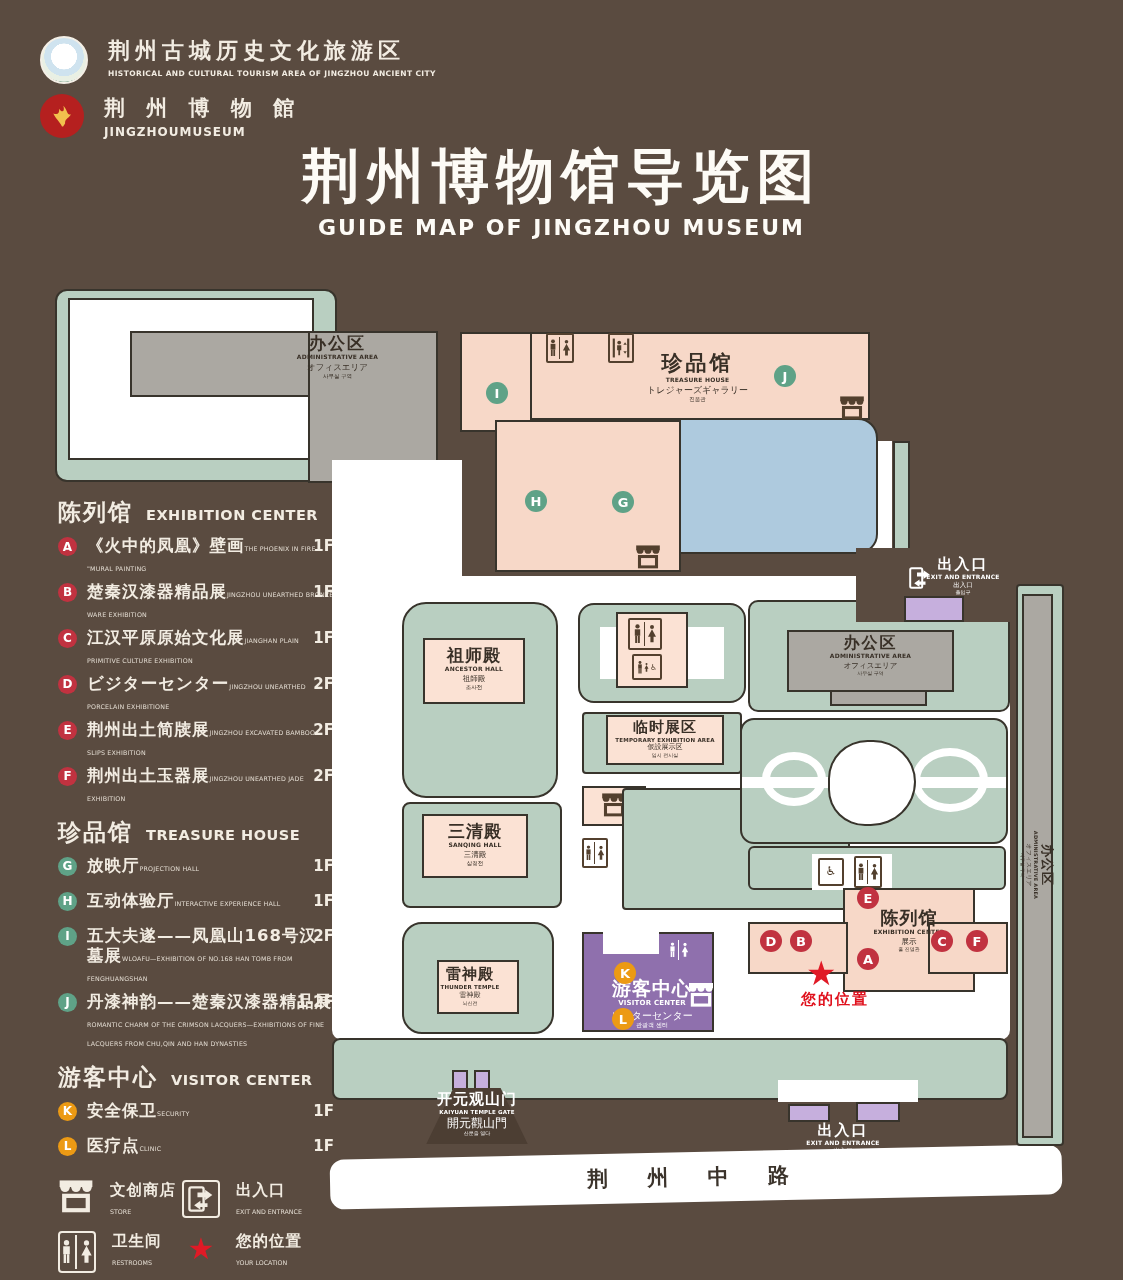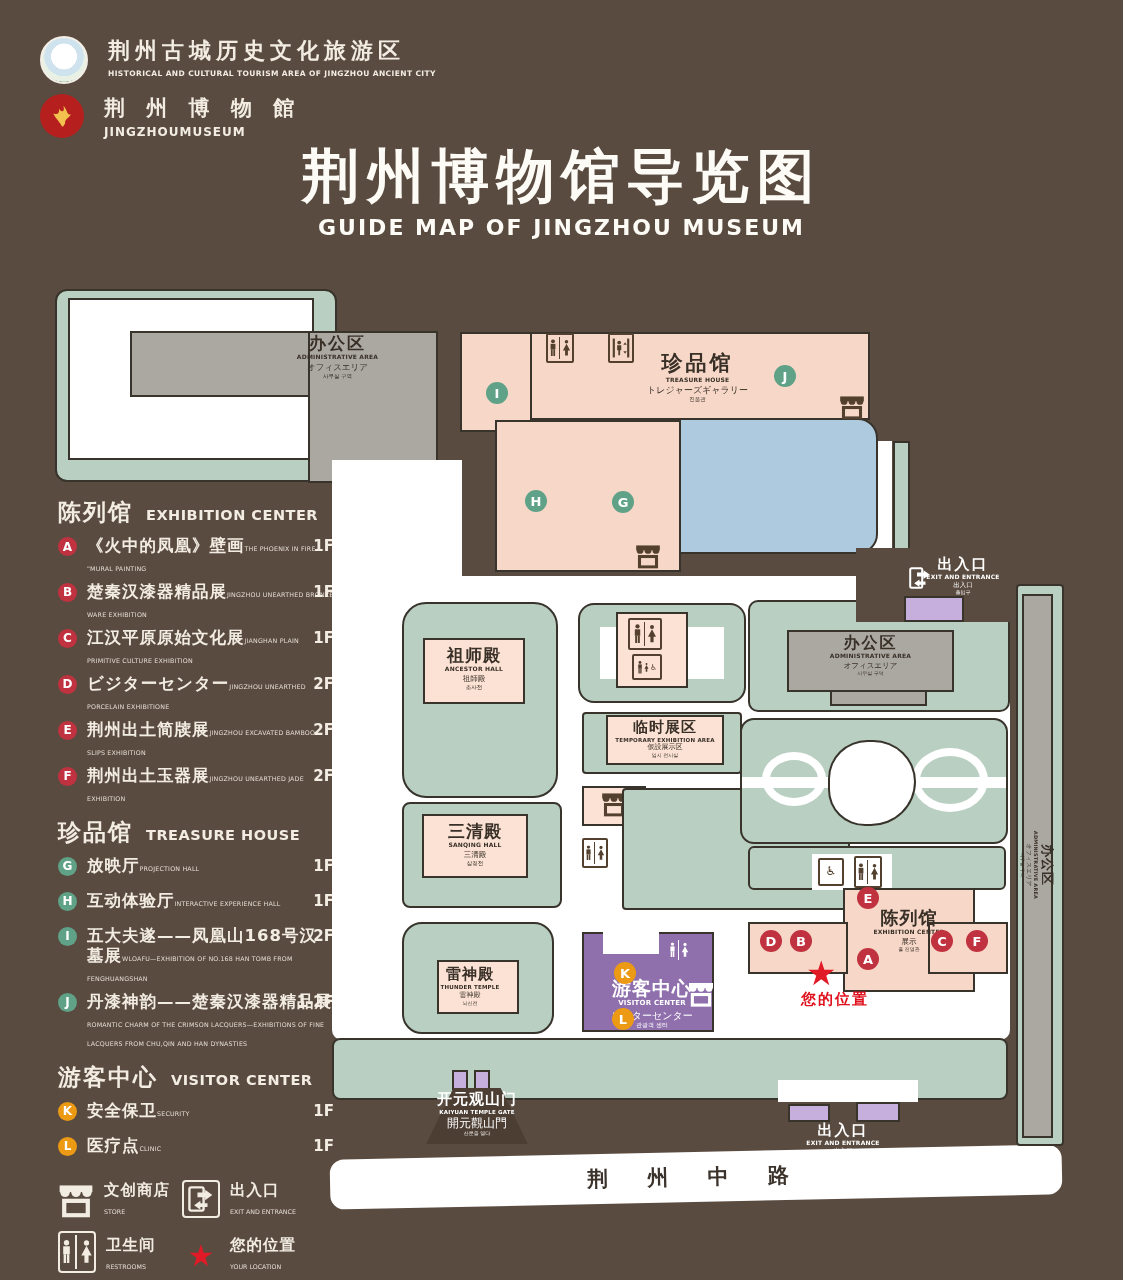--- a/index.html
+++ b/index.html
@@ -32,21 +32,21 @@
   .sec-h{display:flex;align-items:baseline;gap:13px;margin-bottom:8px;margin-top:12px}
   .sec-h .zh{font-size:23px;font-weight:bold;letter-spacing:2px}
   .sec-h .en{font-size:14.5px;font-weight:bold;letter-spacing:.5px}
   .litem{position:relative;display:flex;gap:10px;margin-bottom:7px;min-height:28px}
   .badge{flex:0 0 auto;width:19px;height:19px;border-radius:50%;color:#fff;font-size:12px;font-weight:bold;display:flex;align-items:center;justify-content:center;margin-top:1px}
   .b-red{background:var(--red)} .b-grn{background:var(--grn)} .b-org{background:var(--org)}
   .litem .zh{font-size:16.5px;font-weight:bold;letter-spacing:1px;line-height:1.15}
   .litem .en{font-size:6.3px;letter-spacing:.2px;line-height:1.25;width:205px;opacity:.9}
   .floor{position:absolute;right:0;top:1px;font-size:15px;font-weight:bold}
   #symbols{display:grid;grid-template-columns:124px 152px;row-gap:13px;margin-top:16px}
-  .sym{display:flex;align-items:flex-end;gap:10px}
+  .sym{display:flex;align-items:flex-start;gap:16px}
   .sym .t .zh{font-size:15.5px;font-weight:bold;letter-spacing:1px;line-height:1.1}
   .sym .t .en{font-size:6.3px;opacity:.9}
   .ibox{display:flex;align-items:center;justify-content:center;border:2px solid var(--cream);border-radius:4px;color:var(--cream);gap:2px}
   
   .lbl{position:absolute;text-align:center;color:#382f26;line-height:1.12}
   .lbl .zh{display:block;font-weight:bold}
   .lbl .en{display:block;font-size:6px;font-weight:bold;letter-spacing:.2px;margin-top:1px}
   .lbl .jp{display:block;font-size:8.5px;margin-top:2px}
   .lbl .kr{display:block;font-size:5.5px;margin-top:1px}
   .lbl.wh{color:#fff}

